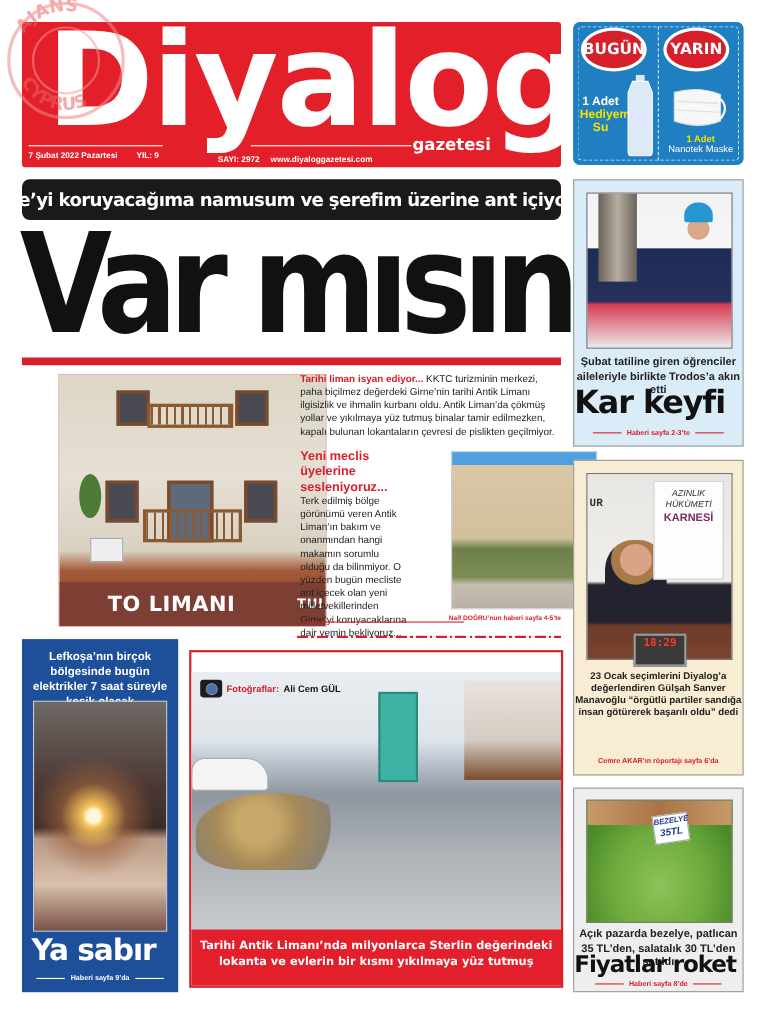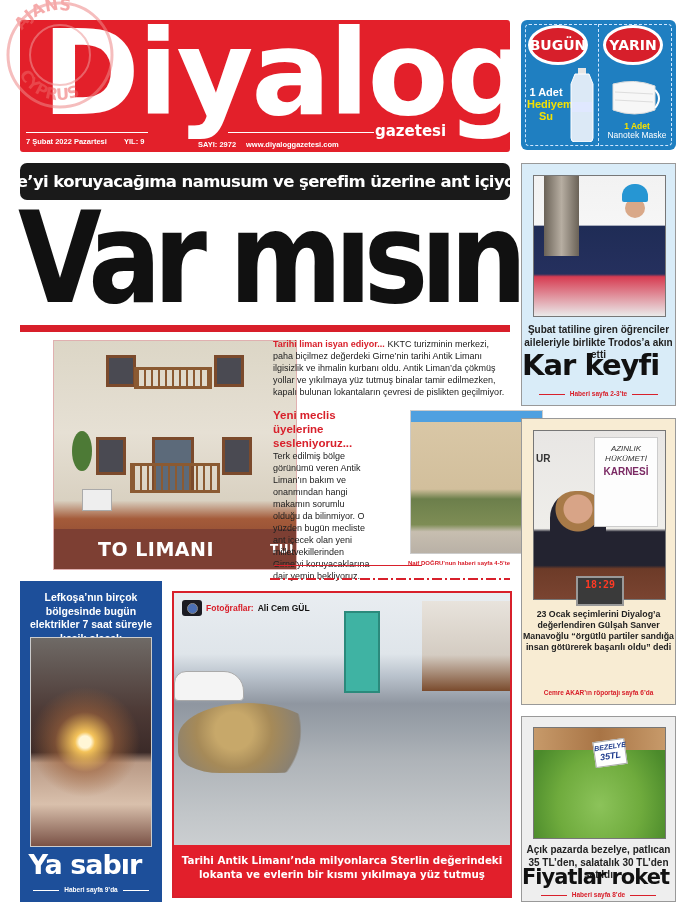--- a/index.html
+++ b/index.html
@@ -56,21 +56,21 @@
   .bluebox .sub { position: absolute; left: 4px; top: 10px; width: 134px; color: #fff; font-weight: bold; font-size: 10.5px; text-align: center; line-height: 1.3; font-family: "Liberation Sans", sans-serif; }
   .candle-photo { position: absolute; left: 10px; top: 56px; width: 122px; height: 210px; border: 1px solid #ccc;
     background: radial-gradient(circle at 45% 50%, #fff6d6 0 6px, #f4c35a 10px, rgba(160,100,60,0.6) 30px, transparent 55px),
                 linear-gradient(180deg, #6f6a66 0%, #4d3a36 35%, #3b2a28 55%, #b99a86 60%, #d9c0ac 80%, #7a5246 100%); }
   .bluebox .big { position: absolute; left: 0; top: 268px; width: 130px; text-align: center; color: #fff; font-weight: bold; font-size: 27px; font-family: "DejaVu Sans", sans-serif; letter-spacing: -1px; }
   .bluebox .pg { position: absolute; left: 0; top: 305px; width: 142px; text-align: center; color: #fff; font-weight: bold; font-size: 6.5px; }
   .pg-lines::before, .pg-lines::after { content: ""; display: inline-block; width: 26px; height: 1px; background: currentColor; vertical-align: middle; margin: 0 5px; }
 
   
   .harbour { left: 172px; top: 591px; width: 340px; height: 307px; border: 2px solid #d8202b; background: #fff; }
-  .harbour-photo { position: absolute; left: 0; top: 0; width: 336px; height: 277px;
+  .harbour-photo { position: absolute; left: 0; top: 18px; width: 336px; height: 277px;
     background: linear-gradient(180deg, #e9edf1 0%, #dfe5ea 22%, #b9c2cc 30%, #8f96a0 40%, #9aa1a9 48%, #aeb3b8 60%, #c2c6c9 80%, #d2d5d7 100%); }
   .rubble { position: absolute; left: 4px; top: 110px; width: 140px; height: 70px; border-radius: 50% 50% 30% 30%; background: radial-gradient(circle at 40% 40%, #c7a86a 0 20%, #a68a58 40%, #8a8172 70%, transparent 72%); }
   .machine { position: absolute; left: 170px; top: 18px; width: 36px; height: 82px; background: #3fb3a3; border: 2px solid #2b8a7c; }
   .boat { position: absolute; right: 0; top: 8px; width: 88px; height: 90px; background: linear-gradient(180deg,#e8e3dc 0%, #d4ccc2 60%, #7a4b2d 100%); }
   .car { position: absolute; left: 0; top: 78px; width: 70px; height: 30px; border-radius: 12px 20px 4px 4px; background: #f4f4f4; border: 1px solid #aaa; }
   .photo-credit { position: absolute; left: 8px; top: 7px; display: flex; align-items: center; gap: 4px; font-size: 8.5px; font-weight: bold; }
   .photo-credit .cam { width: 20px; height: 16px; background: #1b1b22; border-radius: 3px; position: relative; }
   .photo-credit .cam::after { content: ""; position: absolute; left: 5px; top: 3px; width: 9px; height: 9px; border-radius: 50%; background: #4b6fb5; border: 1px solid #888; }
   .photo-credit .lbl { color: #d8202b; }
   .photo-credit .name { color: #111; }
@@ -82,21 +82,21 @@
   .rbox2 { top: 418px; height: 287px; background: #f8ecd3; }
   .rbox3 { top: 716px; height: 186px; background: #eeeeee; }
   .rphoto { position: absolute; left: 11px; border: 1px solid #777; }
   .rp1 { top: 11px; width: 133px; height: 142px; background: linear-gradient(180deg, #f2f2f2 0%, #f6f6f6 35%, #1f2c56 36%, #25305e 70%, #d73c52 72%, #eaeaea 100%); }
   .rp1 .tree { position: absolute; left: 10px; top: 0; width: 35px; height: 80px; background: linear-gradient(90deg, #6a6257, #b7aea2, #6a6257); }
   .rp1 .hat { position: absolute; left: 88px; top: 8px; width: 26px; height: 18px; background: #2696d3; border-radius: 12px 12px 2px 2px; }
   .rp1 .face { position: absolute; left: 91px; top: 22px; width: 20px; height: 20px; background: #d9a888; border-radius: 50%; }
   .rp2 { top: 11px; width: 133px; height: 170px; background: linear-gradient(180deg, #e8e6e4 0%, #efeeea 58%, #232330 60%, #232330 80%, #6d3b28 82%, #7a4431 100%); }
   .rp2 .sign { position: absolute; left: 60px; top: 6px; width: 64px; height: 90px; background: #fdfdfd; border: 1px solid #ccc; color: #333; font-size: 8px; text-align: center; padding-top: 6px; line-height: 1.3; font-style: italic; }
   .rp2 .sign .k { color: #7b2a64; font-weight: bold; font-size: 10px; font-style: normal; }
-  .rp2 .ur { position: absolute; left: 2px; top: 22px; font-size: 10px; font-weight: bold; color: #333; }
+  .rp2 .ur { position: absolute; left: 2px; top: 22px; font-size: 10px; font-weight: bold; color: #333; font-family: Liberation Mono, monospace; }
   .rp2 .clock { position: absolute; left: 42px; top: 145px; width: 48px; height: 30px; background: #3a3a3a; border: 2px solid #999; color: #ff3a24; font-family: "DejaVu Sans Mono", monospace; font-size: 10px; font-weight: bold; text-align: center; line-height: 14px; }
   .rp2 .person { position: absolute; left: 16px; top: 60px; width: 56px; height: 60px; border-radius: 45% 45% 10% 10%; background: radial-gradient(circle at 50% 30%, #d8a487 0 14px, #a87a48 15px 22px, #232330 23px); }
   .rp3 { top: 10px; width: 133px; height: 112px; background: radial-gradient(ellipse at 50% 70%, #8cc35a 0%, #6fab3d 45%, #4b8a2b 80%), #6fab3d; }
   .rp3 .top { position: absolute; left: 0; top: 0; width: 100%; height: 22px; background: linear-gradient(90deg, #c79a6a, #a87445, #c79a6a); }
   .rp3 .tag { position: absolute; left: 60px; top: 12px; width: 32px; height: 26px; background: #fff; border: 1px solid #aaa; font-size: 7px; text-align: center; color: #1d3a8c; font-style: italic; font-weight: bold; line-height: 1.2; padding-top: 2px; transform: rotate(-8deg); }
   .rsub { position: absolute; left: 0; width: 100%; text-align: center; font-size: 10px; font-weight: bold; color: #222; line-height: 1.25; font-family: "Liberation Sans", sans-serif; }
   .rbig { position: absolute; left: 0; width: 100%; text-align: left; font-family: "DejaVu Sans", sans-serif; font-weight: bold; color: #111; letter-spacing: -1px; white-space: nowrap; }
   .rpg { position: absolute; left: 0; width: 100%; text-align: center; font-size: 6.5px; font-weight: bold; color: #d8202b; white-space: nowrap; }
 </style>
 </head>

